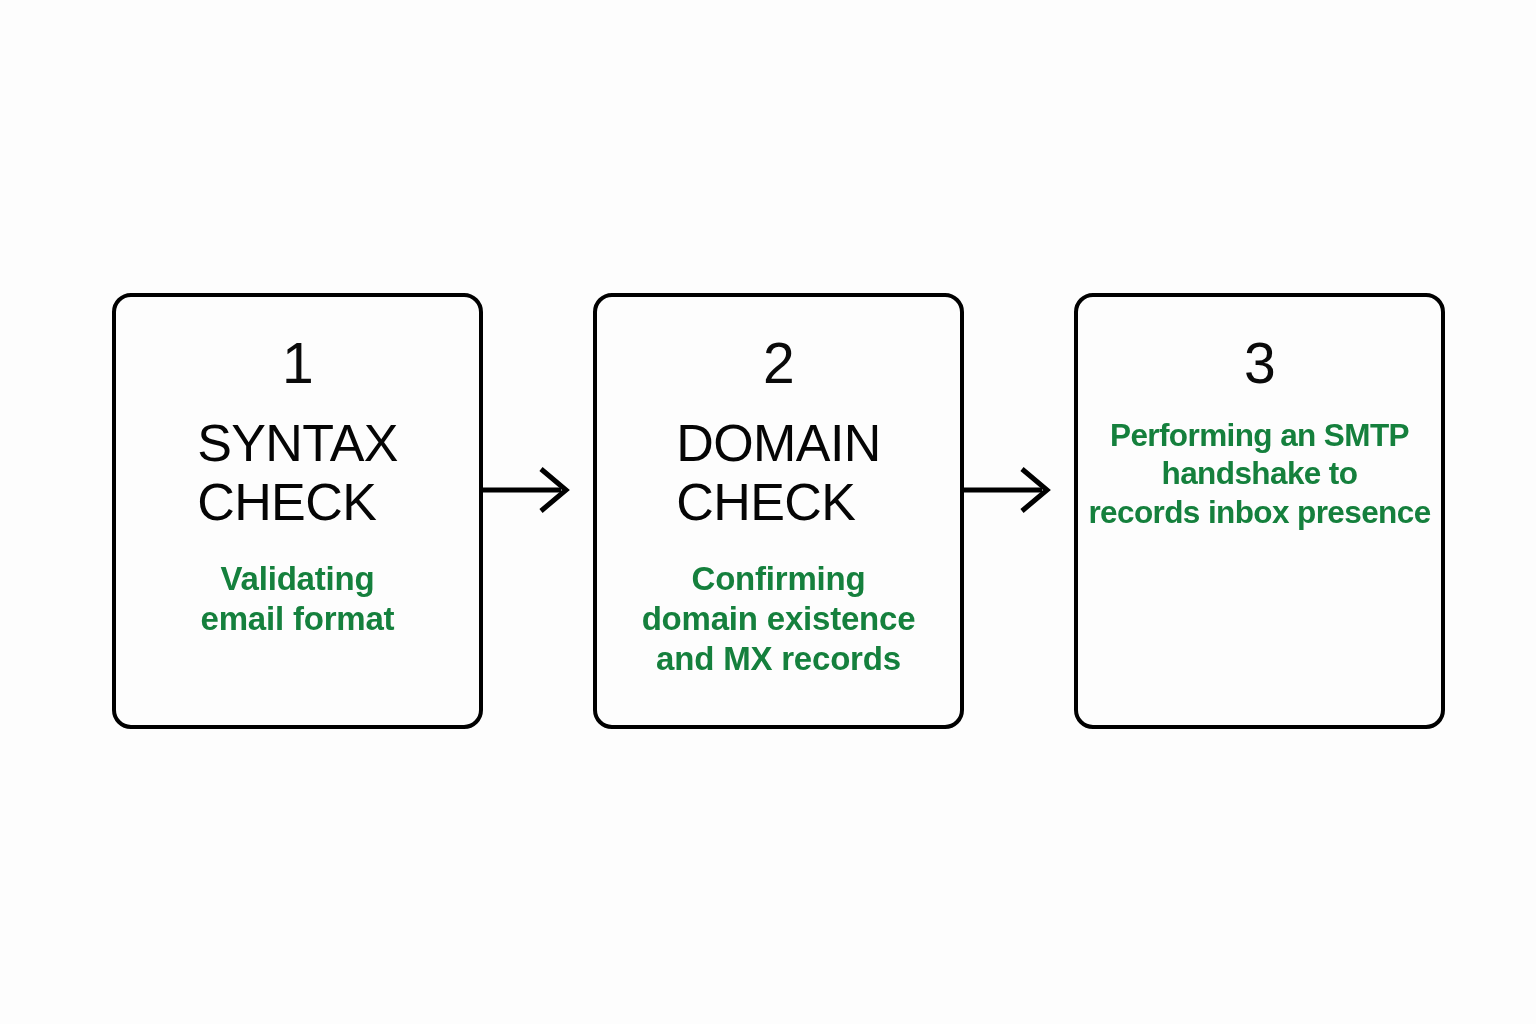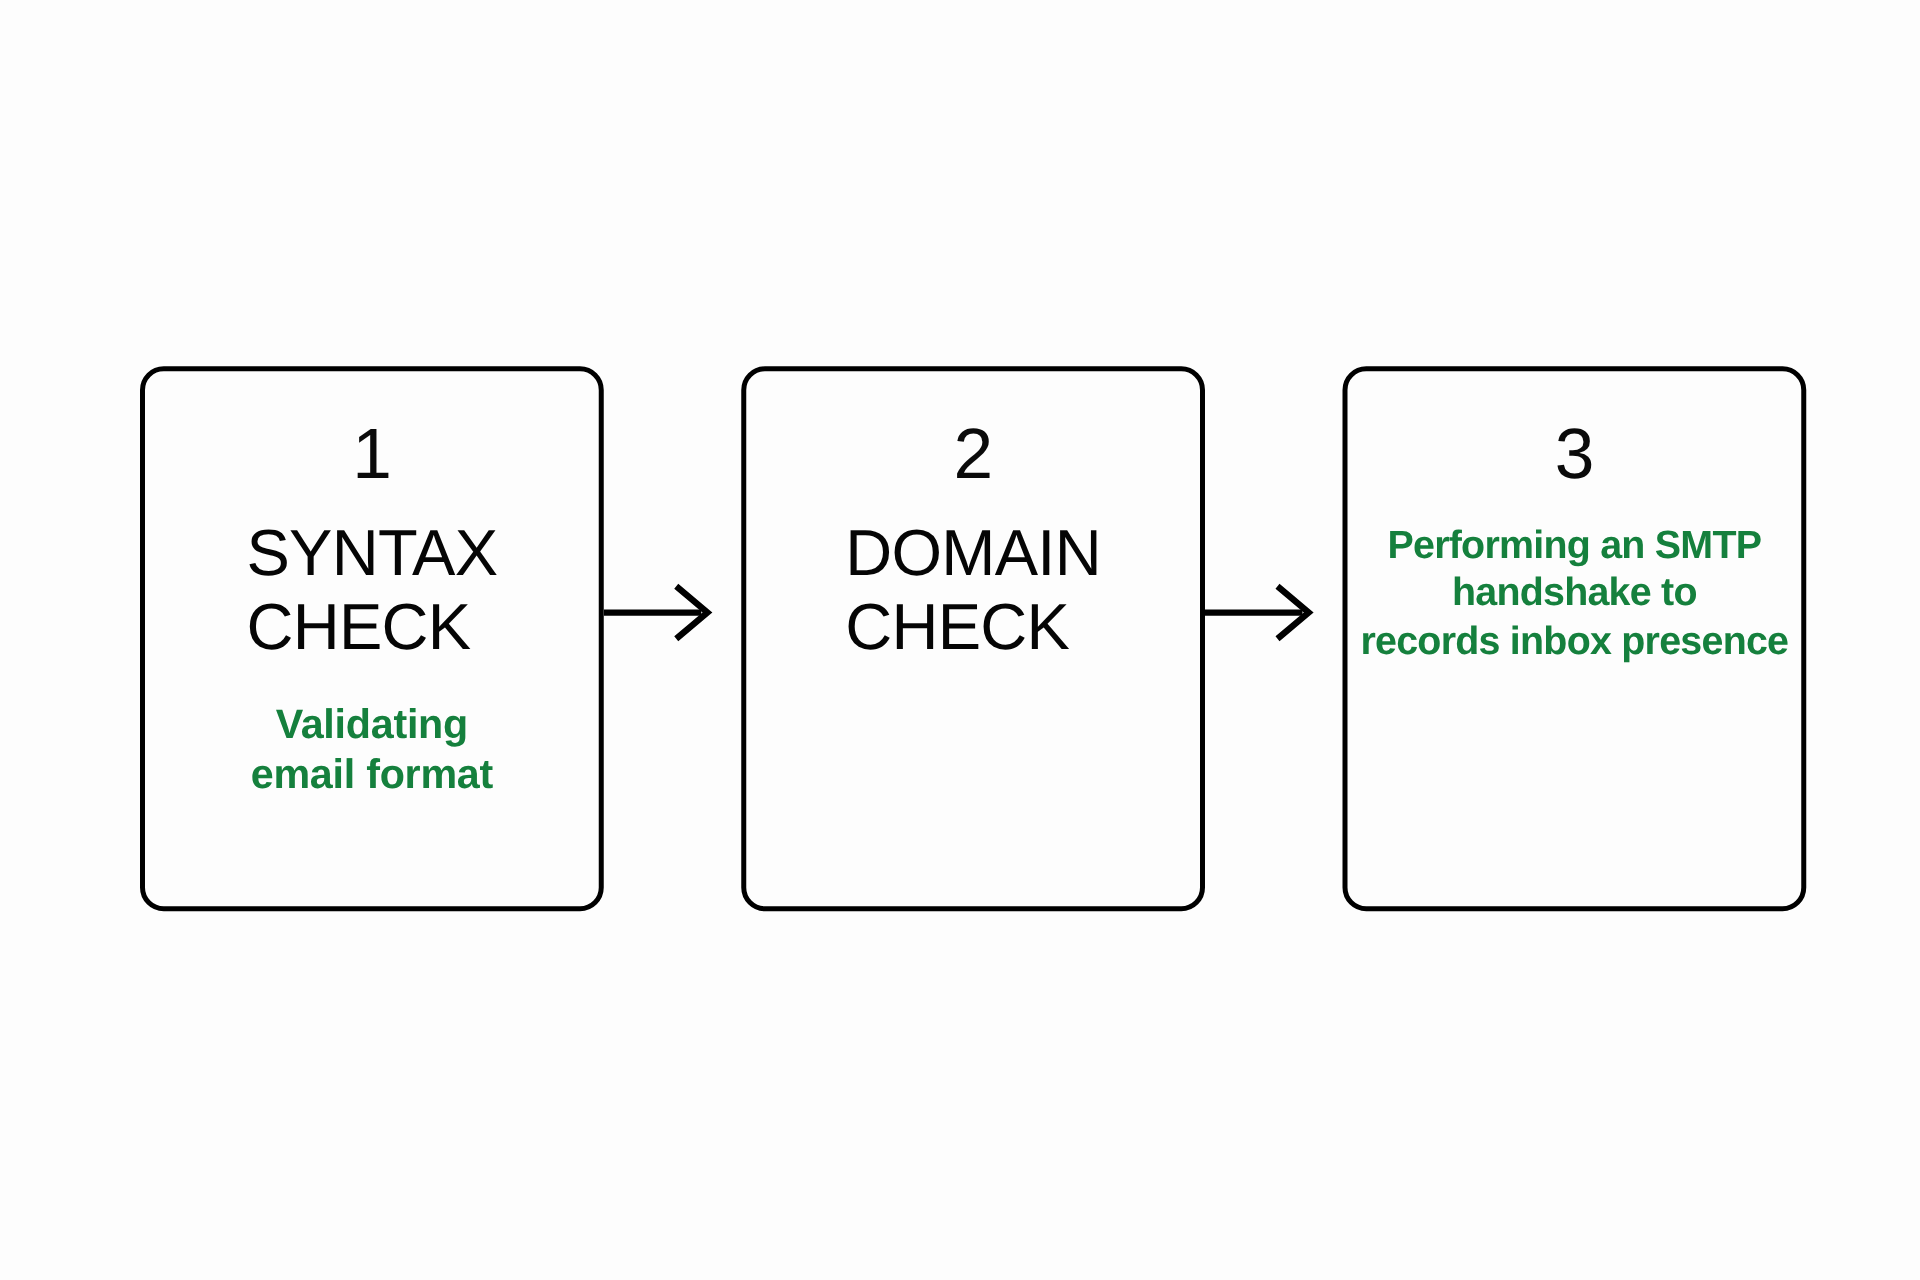--- a/index.html
+++ b/index.html
@@ -125,20 +125,23 @@
       <svg viewBox="0 0 110 436" xmlns="http://www.w3.org/2000/svg">
         <path d="M 0 197 L 78 197" fill="none" stroke="#000000" stroke-width="5"></path>
         <path d="M 58 176 L 83 197 L 58 218" fill="none" stroke="#000000" stroke-width="5" stroke-linecap="butt" stroke-linejoin="miter"></path>
       </svg>
     </div>
 
     <div class="step-card">
       <div class="step-number">2</div>
       <div class="step-title">DOMAIN
 CHECK</div>
+      <div class="step-desc">Confirming
+domain existence
+and MX records</div>
     </div>
 
     <div class="connector">
       <svg viewBox="0 0 110 436" xmlns="http://www.w3.org/2000/svg">
         <path d="M 0 197 L 78 197" fill="none" stroke="#000000" stroke-width="5"></path>
         <path d="M 58 176 L 83 197 L 58 218" fill="none" stroke="#000000" stroke-width="5" stroke-linecap="butt" stroke-linejoin="miter"></path>
       </svg>
     </div>
 
     <div class="step-card narrow-desc">

